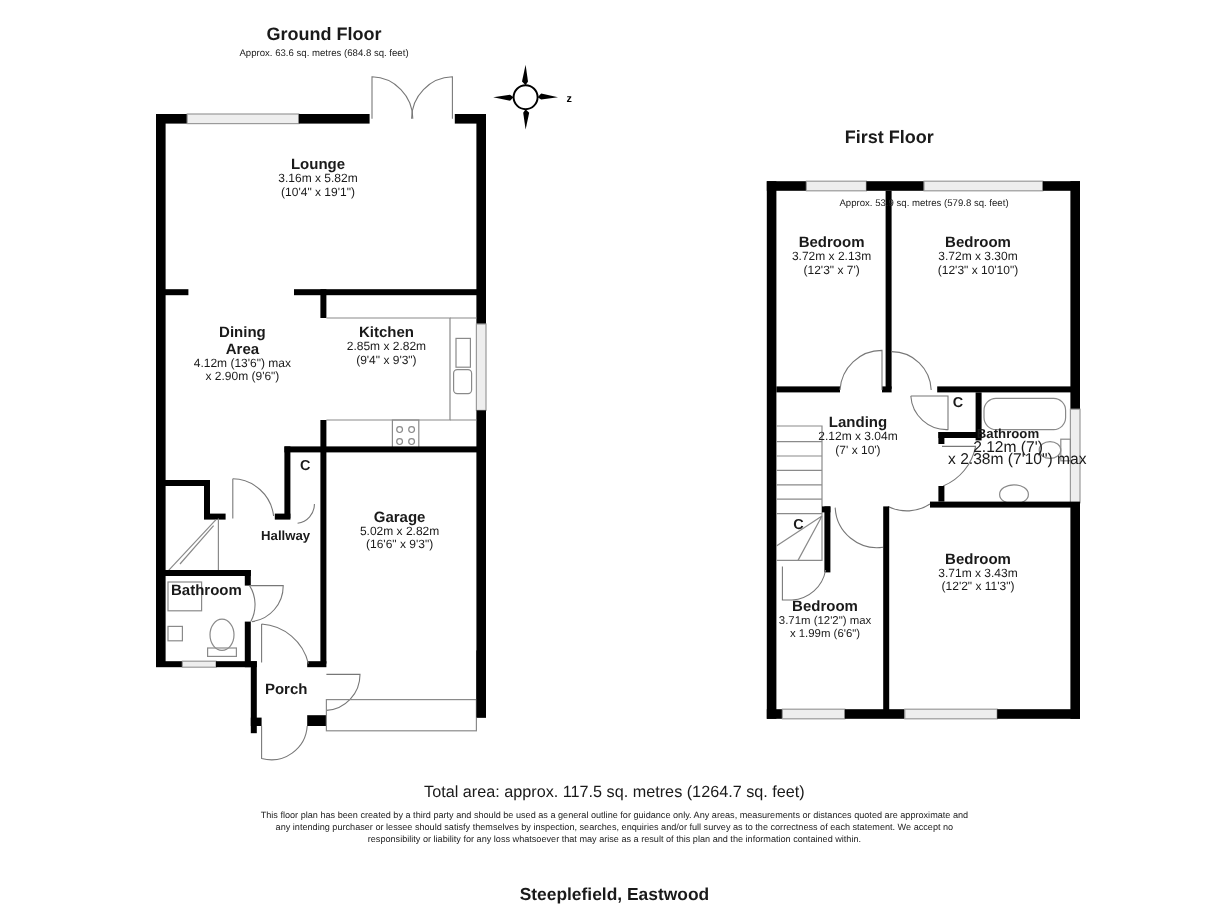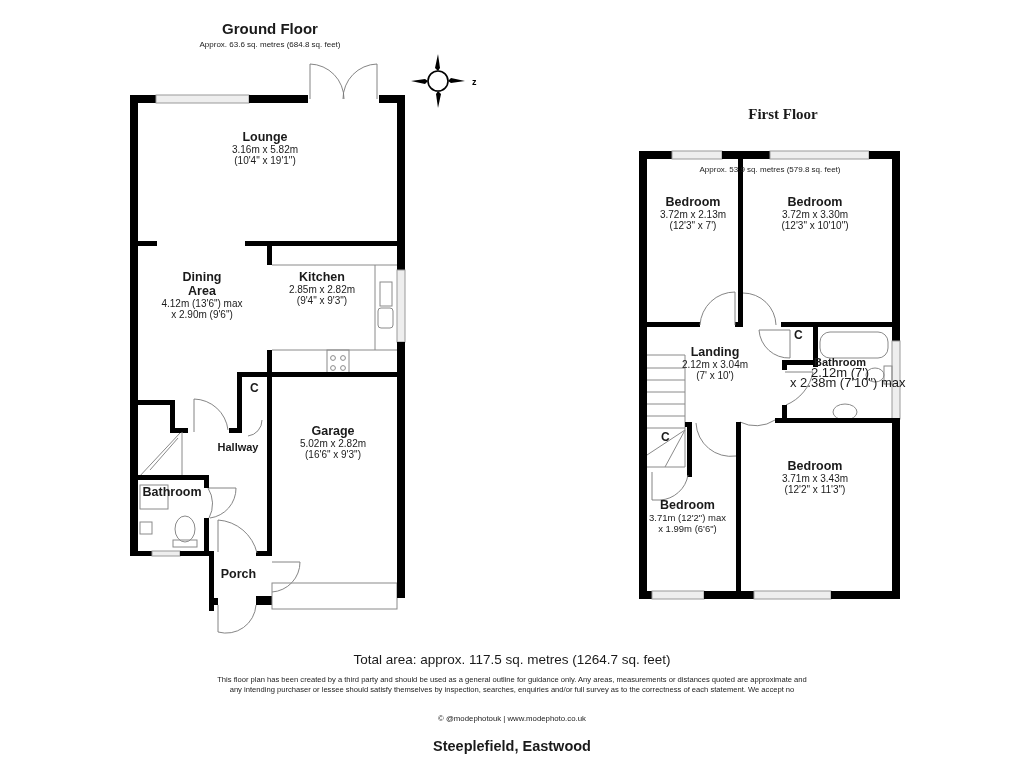--- a/index.html
+++ b/index.html
@@ -194,21 +194,21 @@
   <div class="room-dim">5.02m x 2.82m</div>
   <div class="room-dim">(16'6" x 9'3")</div>
 </div>
 
 <div class="abs room-name sm" style="left:213px; top:440px; width:50px;">Hallway</div>
 
 <div class="abs room-name" style="left:137px; top:485px; width:70px;">Bathroom</div>
 
 <div class="abs room-name" style="left:216px; top:567px; width:45px;">Porch</div>
 
-<div class="abs floor-title" style="left:688px; top:106px; width:190px;font-family:Liberation Serif, serif;">First Floor</div>
+<div class="abs floor-title" style="left:646px; top:106px; width:190px;">First Floor</div>
 <div class="abs floor-sub" style="left:660px; top:125px; width:220px;margin-top:40px;">Approx. 53.9 sq. metres (579.8 sq. feet)</div>
 
 <div class="abs" style="left:648px; top:195px; width:90px;">
   <div class="room-name">Bedroom</div>
   <div class="room-dim">3.72m x 2.13m</div>
   <div class="room-dim">(12'3" x 7')</div>
 </div>
 
 <div class="abs" style="left:760px; top:195px; width:110px;">
   <div class="room-name">Bedroom</div>
@@ -241,17 +241,17 @@
 <div class="abs" style="left:640px; top:498px; width:95px;">
   <div class="room-name">Bedroom</div>
   <div class="room-dim" style="font-size:9.5px;">3.71m (12'2") max</div>
   <div class="room-dim" style="font-size:9.5px;">x 1.99m (6'6")</div>
 </div>
 
 <div class="abs total" style="top:652px;">Total area: approx. 117.5 sq. metres (1264.7 sq. feet)</div>
 <div class="abs disclaimer" style="top:675px;">
   <div>This floor plan has been created by a third party and should be used as a general outline for guidance only. Any areas, measurements or distances quoted are approximate and</div>
   <div>any intending purchaser or lessee should satisfy themselves by inspection, searches, enquiries and/or full survey as to the correctness of each statement. We accept no</div>
+  <div>responsibility or liability for any loss whatsoever that may arise as a result of this plan and the information contained within.</div>
 </div>
 <div class="abs credit" style="top:714px;">
-  <div>© @modephotouk | www.modephoto.co.uk</div>
 </div>
 <div class="abs location" style="top:738px;">Steeplefield, Eastwood</div>
 
 </body></html>

